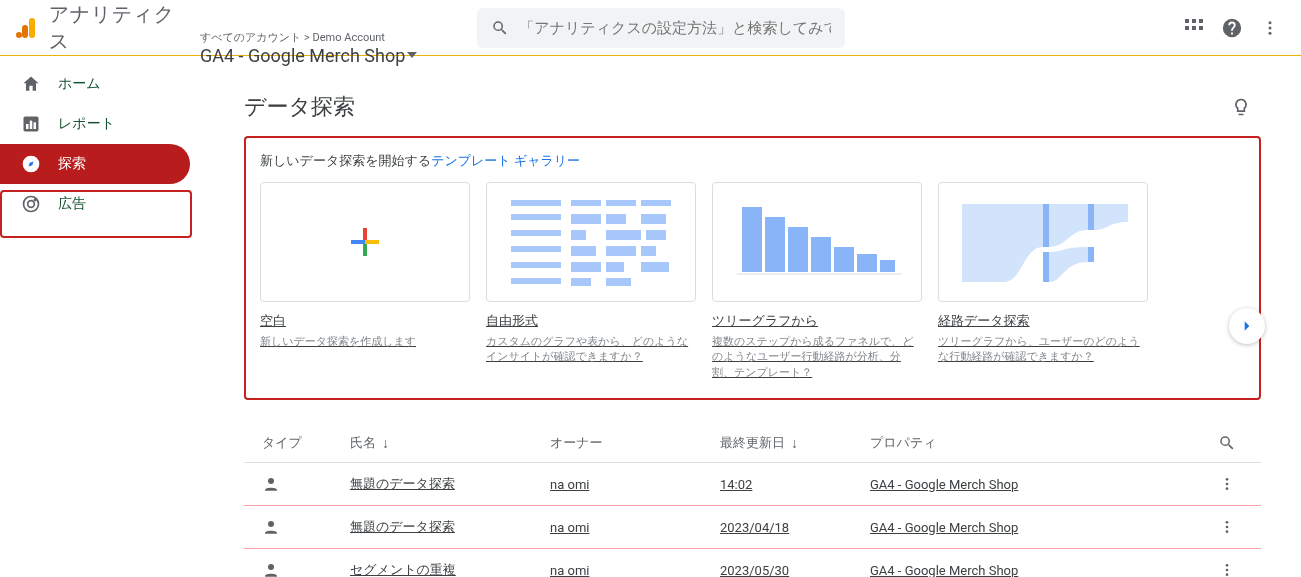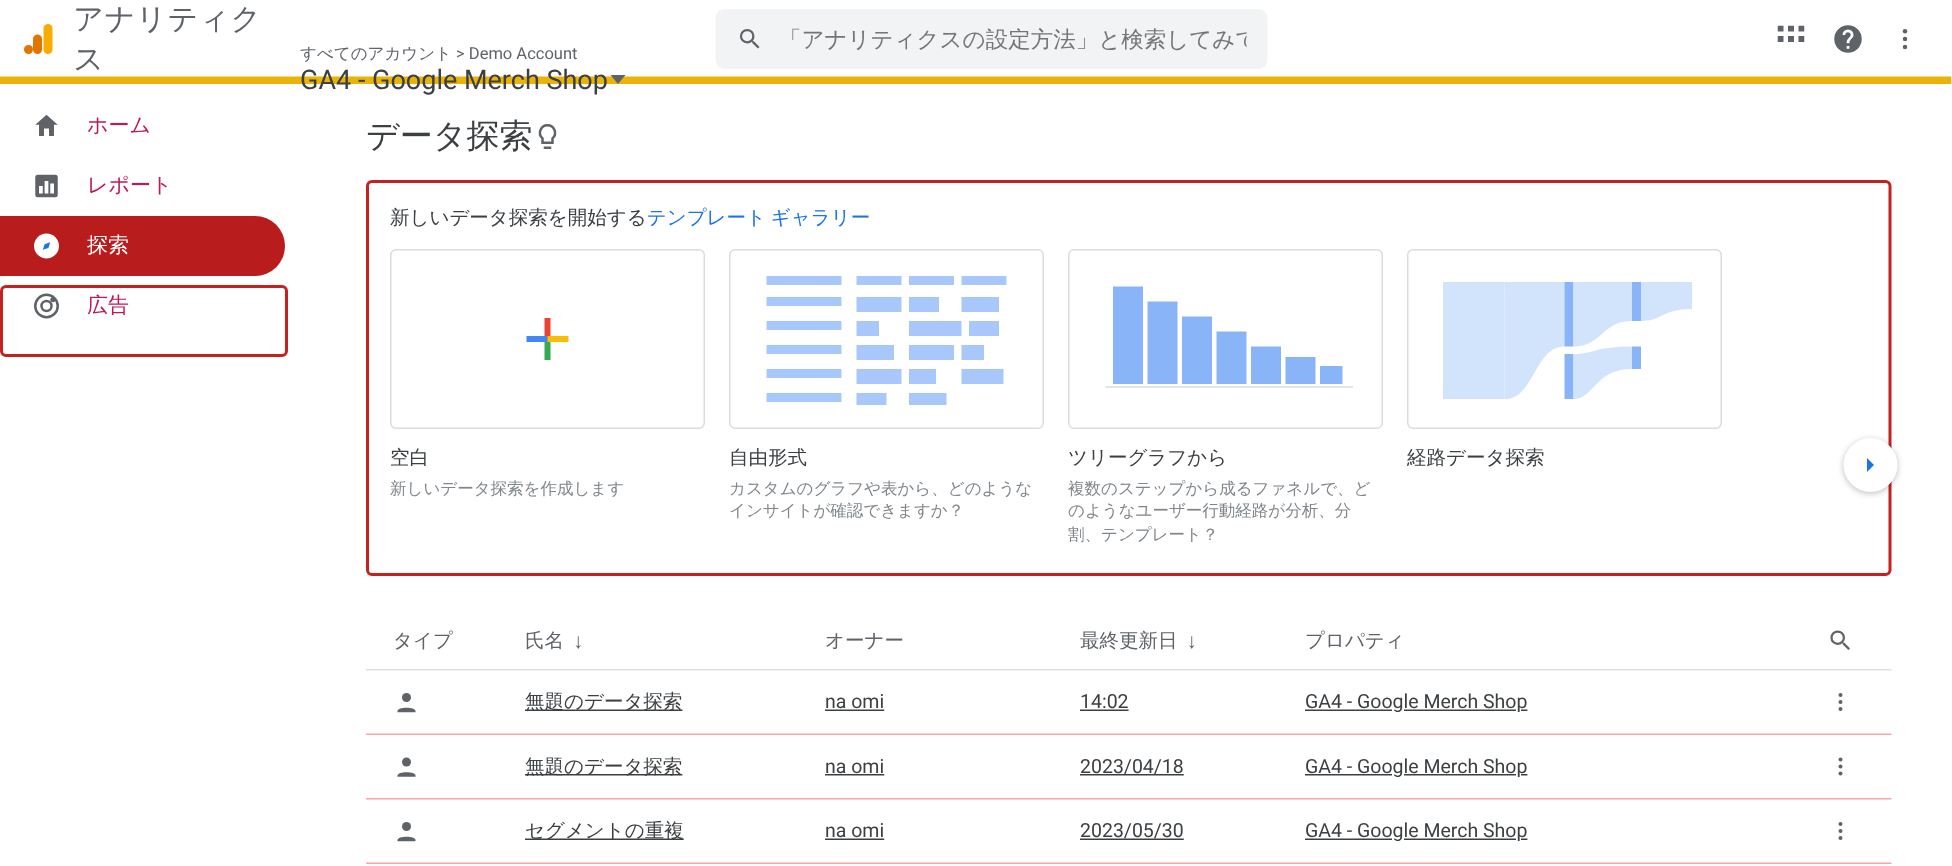--- a/index.html
+++ b/index.html
@@ -1,47 +1,47 @@
 <!DOCTYPE html>
 <html><head>
 <meta charset="utf-8">
 <style>
 * { margin: 0; padding: 0; box-sizing: border-box; font-family: 'Google Sans', Roboto, Arial, sans-serif; }
 body { background: #fff; color: #3c4043; font-size: 14px; width: 1301px; height: 577px; overflow: hidden; }
 
-.header { display: flex; align-items: center; height: 56px; padding: 0 12px; border-bottom: 5px solid #eab308; }
+.header { display: flex; align-items: center; height: 56px; padding: 0 12px; border-bottom: 1px solid #eab308; }
 .logo-wrap { display: flex; align-items: center; width: 178px; }
 .logo-icon { width: 32px; height: 32px; display: flex; align-items: center; justify-content: center; }
 .logo-text { font-size: 20px; color: #5f6368; margin-left: 6px; letter-spacing: .5px; }
 .breadcrumb-wrap { display: flex; flex-direction: column; margin-left: 10px; margin-top: 40px; }
 .bc-line { font-size: 11px; color: #5f6368; }
 .bc-prop { font-size: 18px; color: #3c4043; display: flex; align-items: center; }
 .bc-prop .caret { margin-left: 2px; }
 .searchbar { flex: 1; max-width: 500px; margin-left: 60px; display: flex; align-items: center; background: #f1f3f4; border-radius: 6px; height: 40px; padding: 0 14px; color: #5f6368; }
 .searchbar input { border: none; background: transparent; outline: none; flex: 1; font-size: 15px; color: #5f6368; margin-left: 10px; }
 .header-spacer { flex: 1; }
 .header-actions { display: flex; align-items: center; gap: 18px; padding-right: 10px; color: #5f6368; }
 
 .body { display: flex; height: calc(100% - 56px); }
 .sidebar { width: 190px; padding-top: 8px; position: relative; }
-.nav-item { display: flex; align-items: center; height: 40px; padding-left: 20px; border-radius: 0 20px 20px 0; cursor: pointer; color: #be185d; }
+.nav-item { display: flex; align-items: center; height: 40px; padding-left: 20px; border-radius: 0 20px 20px 0; cursor: pointer; color: #14532d; }
 .nav-item .nicon { width: 22px; height: 22px; display: flex; align-items: center; justify-content: center; margin-right: 16px; color: #5f6368; }
 .nav-item.active { background: #b91c1c; color: #fff; }
 .nav-item.active .nicon { color: #fff; }
 .nav-highlight { position: absolute; border: 2px solid #c5221f; border-radius: 4px; left: 0; top: 134px; width: 192px; height: 48px; pointer-events: none; }
 .nav-label { font-size: 14px; }
 
 .main { flex: 1; padding: 20px 40px 0 54px; overflow: hidden; }
-.page-title-row { display: flex; align-items: center; justify-content: flex-start; padding-right: 10px; }
+.page-title-row { display: flex; align-items: center; justify-content: space-between; padding-right: 10px; margin-top: 16px; }
 .page-title { font-size: 22px; color: #3c4043; font-weight: 400; }
 
 .templates-box { border: 2px solid #c5221f; border-radius: 4px; margin-top: 14px; padding: 14px 14px 18px 14px; position: relative; }
 .templates-head { display: flex; font-size: 13px; color: #3c4043; margin-bottom: 12px; }
 .gallery-link { color: #1a73e8; font-size: 13px; }
-.cards { display: flex; gap: 16px; }
+.cards { display: flex; gap: 16px; text-decoration: underline; }
 .card { width: 210px; }
 .card-thumb { height: 120px; border: 1px solid #dadce0; border-radius: 4px; display: flex; align-items: center; justify-content: center; overflow: hidden; background: #fff; cursor: pointer; }
 .card-title { font-size: 13px; color: #3c4043; margin-top: 10px; }
 .card-desc { font-size: 11px; color: #80868b; margin-top: 4px; line-height: 1.4; }
 .plus { font-size: 36px; font-weight: 500; }
 .next-btn { position: absolute; right: -6px; top: 170px; width: 36px; height: 36px; border-radius: 50%; background: #fff; box-shadow: 0 1px 4px rgba(0,0,0,.25); display: flex; align-items: center; justify-content: center; cursor: pointer; color: #1a73e8; }
 
 .table { margin-top: 24px; }
 .thead { display: flex; align-items: center; color: #5f6368; font-size: 13px; padding: 10px 18px; border-bottom: 1px solid #e0e0e0; }
 .col-type { width: 88px; }
@@ -253,20 +253,21 @@
               <rect x="95" y="12" width="6" height="43" fill="#8ab4f8"></rect>
               <path d="M101 12 C120 12 120 12 140 12 L140 38 C120 38 120 55 101 55 Z"></path>
               <rect x="140" y="12" width="6" height="26" fill="#8ab4f8"></rect>
               <path d="M146 12 C160 12 160 12 180 12 L180 30 C160 30 160 38 146 38 Z"></path>
               <rect x="95" y="60" width="6" height="30" fill="#8ab4f8"></rect>
               <path d="M101 60 C115 60 115 55 140 55 L140 70 C115 70 115 90 101 90 Z"></path>
               <rect x="140" y="55" width="6" height="15" fill="#8ab4f8"></rect>
             </svg>
           </div>
           <div class="card-title">経路データ探索</div>
+          <div class="card-desc">ツリーグラフから、ユーザーのどのような行動経路が確認できますか？</div>
         </div>
       </div>
       <div class="next-btn">
         <svg width="14" height="14" viewBox="0 0 24 24" fill="#1a73e8">
             <path d="M8 4l8 8-8 8V4z"></path>
           </svg>
       </div>
     </div>
 
     <div class="table">

